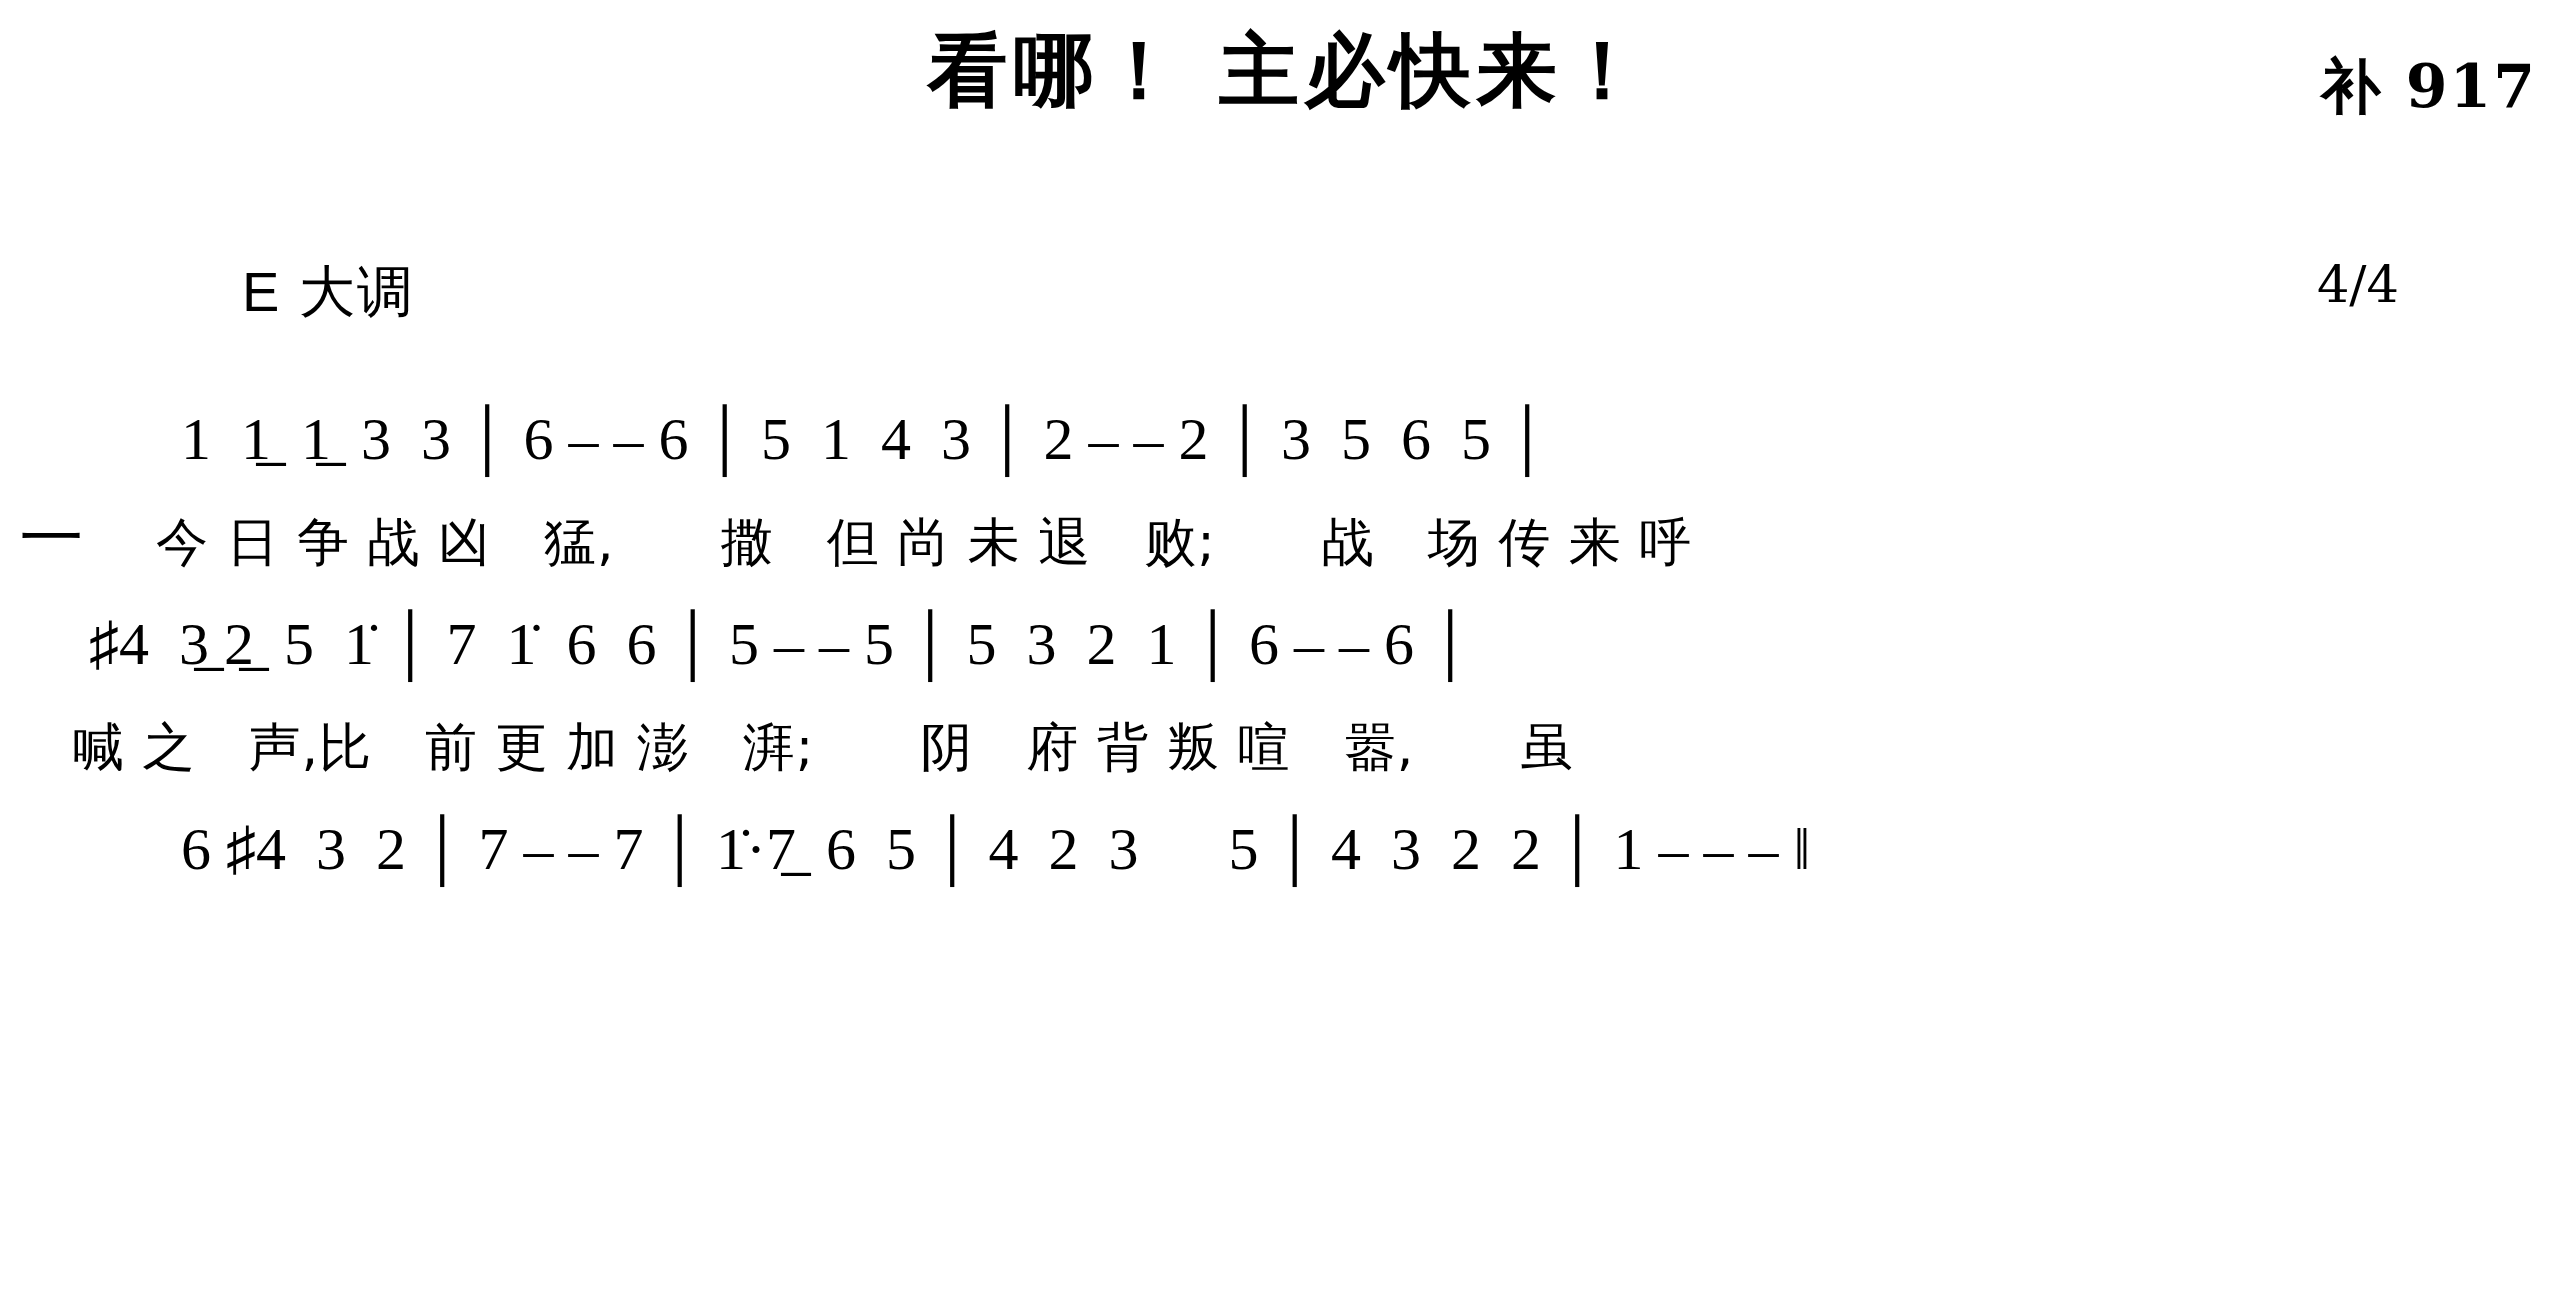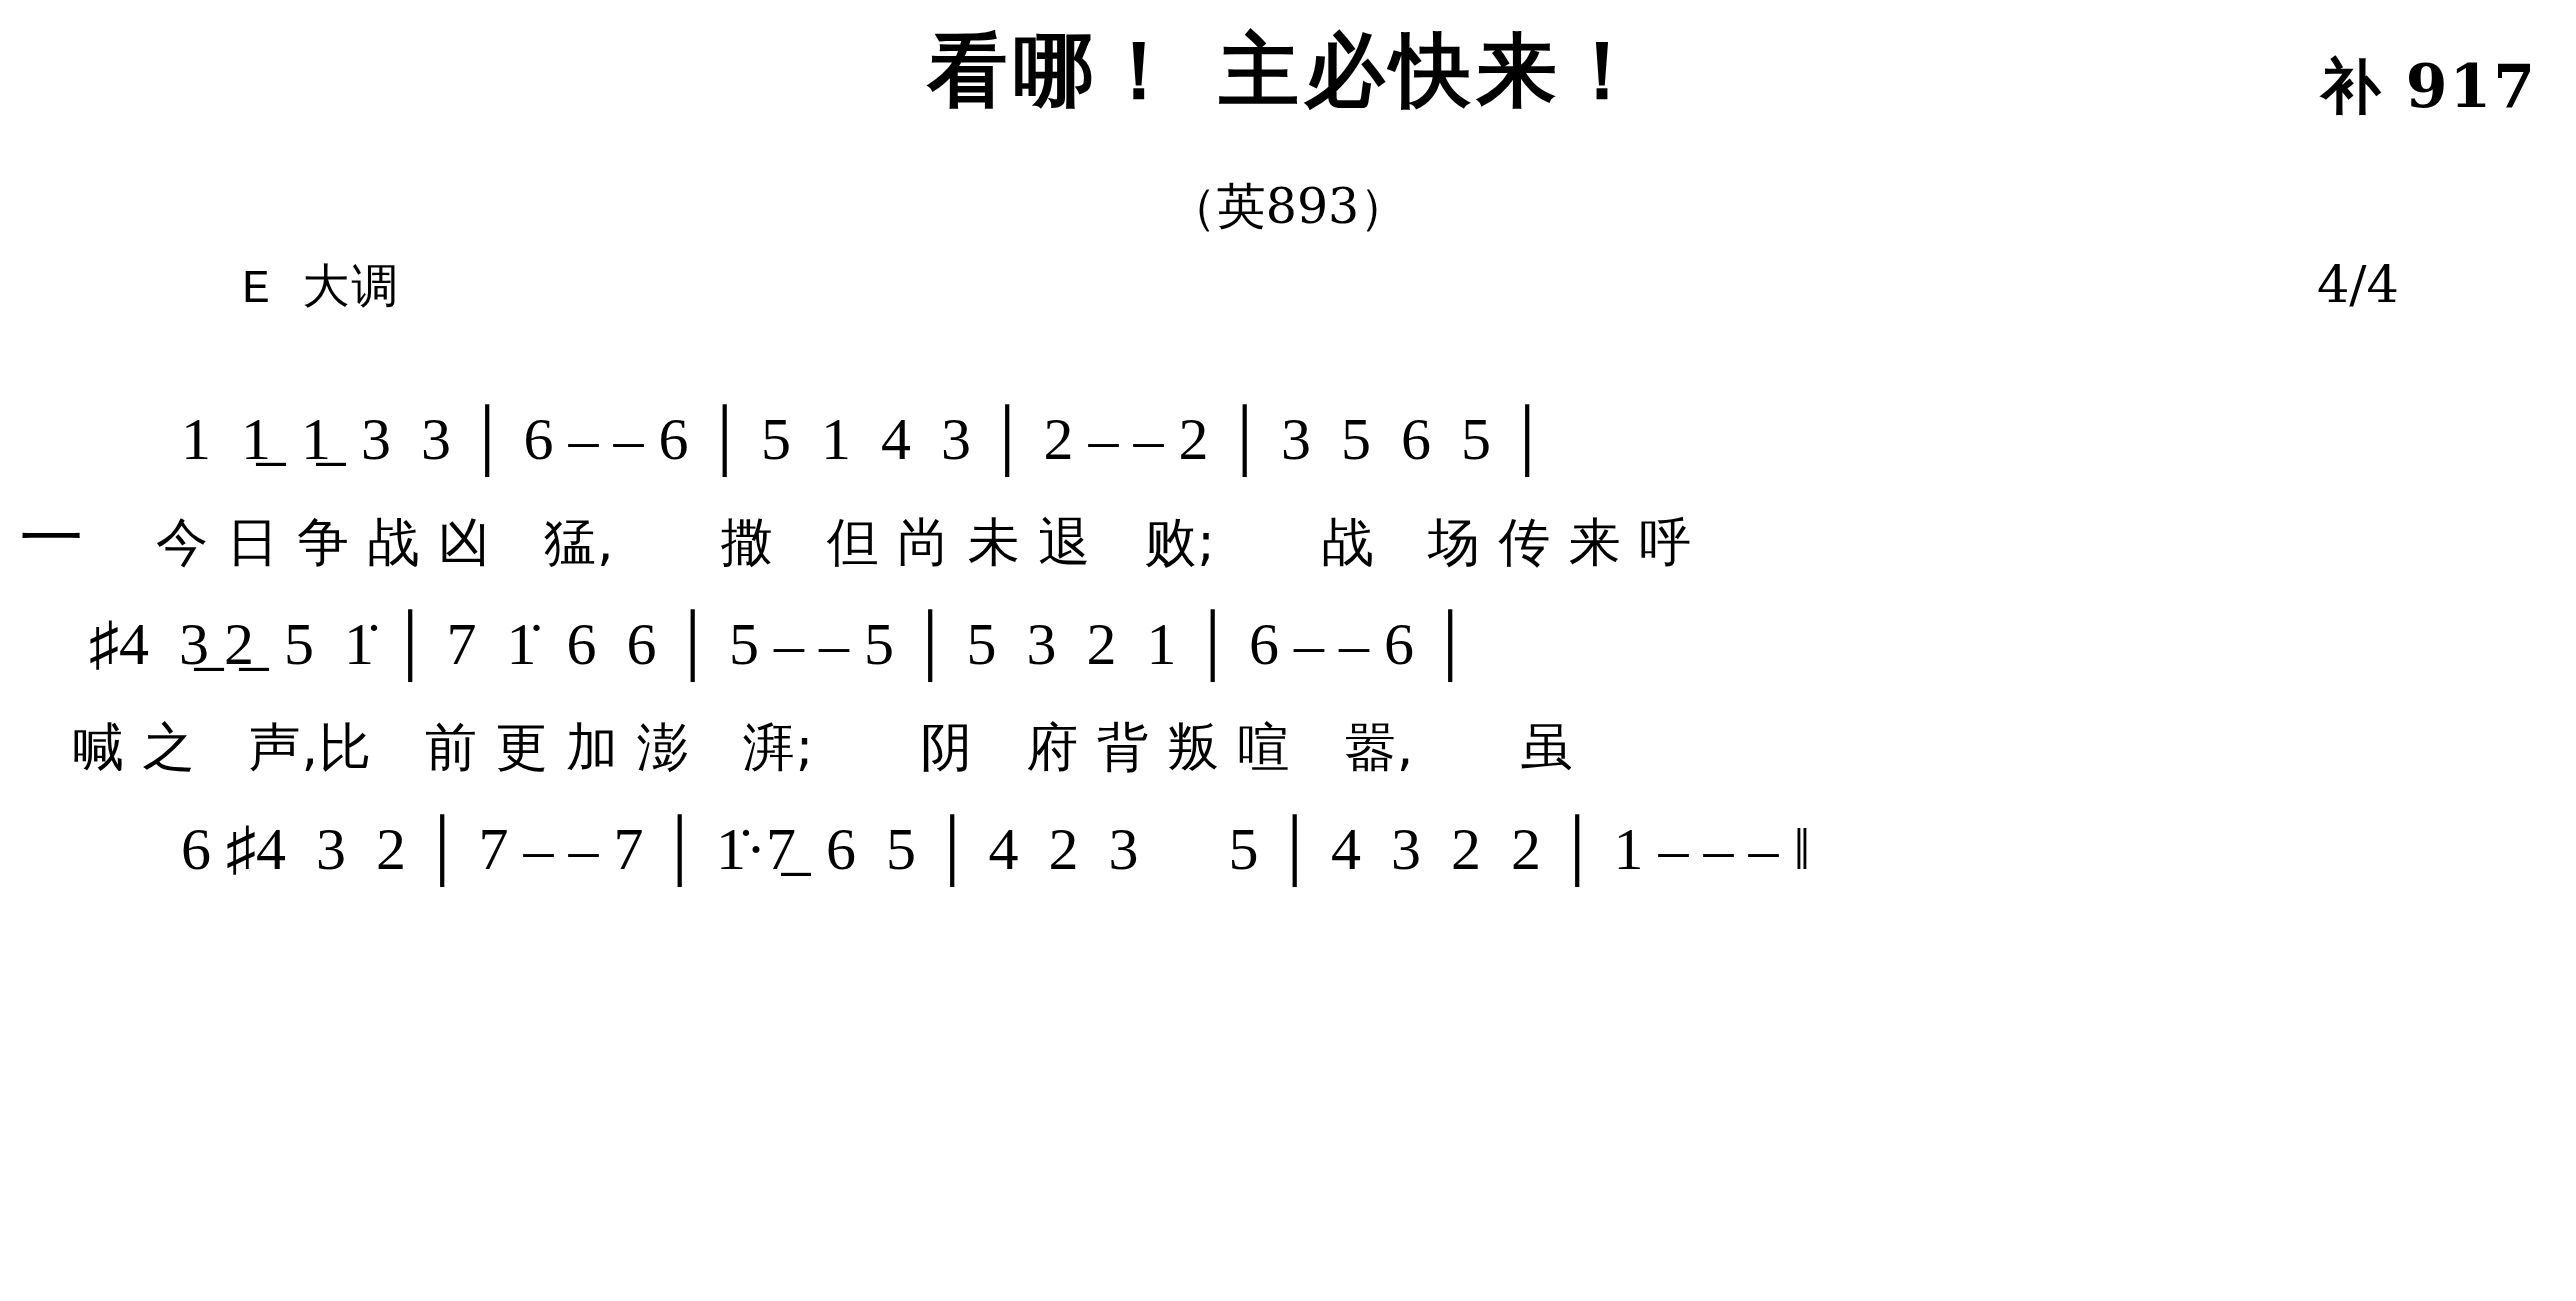--- a/index.html
+++ b/index.html
@@ -47,22 +47,22 @@
     left: 0;
     width: 2576px;
     text-align: center;
     font-family: "DejaVu Serif", serif;
     font-size: 49px;
   }
   .key-sig {
     position: absolute;
     top: 255px;
     left: 242px;
-    font-family: Liberation Mono, monospace;
-    font-size: 47px;
+    font-family: Liberation Sans, sans-serif;
+    font-size: 56px;
     letter-spacing: 2px;
   }
   .time-sig {
     position: absolute;
     top: 255px;
     right: 177px;
     font-family: "DejaVu Serif", serif;
     font-size: 51px;
     font-weight: normal;
   }
@@ -115,21 +115,20 @@
   .row-notes-3 { padding-left: 181px; text-align: right; }
   .row-lyr-3   { padding-left: 156px; font-size: 62px; }
 </style>
 </head>
 <body>
 
 <div class="page">
 
   <div class="title">看哪！ 主必快来！</div>
   <div class="hymn-number">补 917</div>
-  <div class="subtitle">（英893）</div>
   <div class="key-sig">E 大调</div>
   <div class="time-sig">4/4</div>
 
   <div class="score">
 
     <div class="system sys1">
       <div class="stanza-num">一</div>
       <div class="notes-row row-notes-1">1  1̲  1̲  3  3 │ 6 ‒ ‒ 6 │ 5  1  4  3 │ 2 ‒ ‒ 2 │ 3  5  6  5 │</div>
       <div class="lyrics-row row-lyr-1">今 日 争 战 凶　猛,　　撒　但 尚 未 退　败;　　战　场 传 来 呼</div>
     </div>

